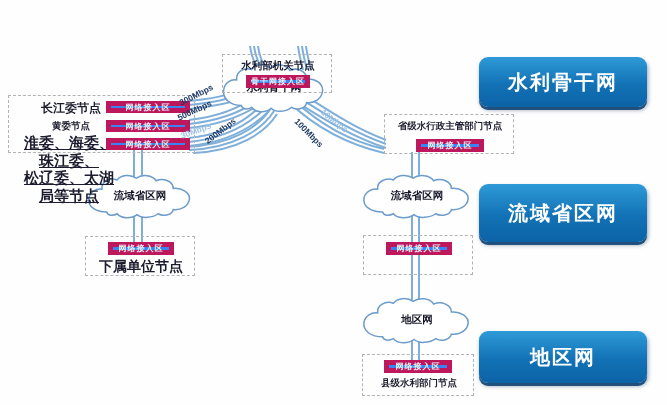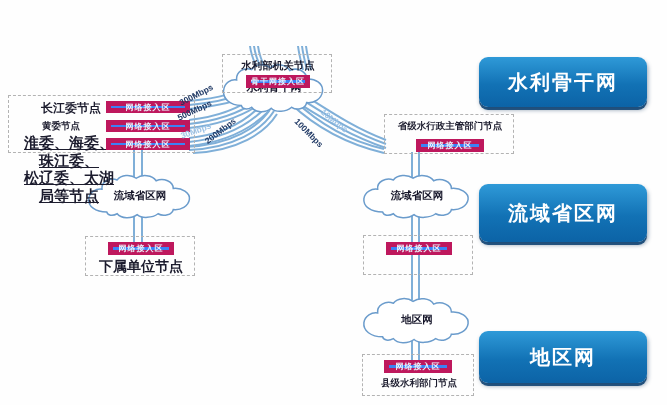--- a/index.html
+++ b/index.html
@@ -103,21 +103,21 @@
   <div class="cloud-label" style="left:358px;top:174px;width:118px;height:44px;font-size:10.5px;">流域省区网</div>
   <div class="cloud-label" style="left:358px;top:297px;width:118px;height:46px;font-size:10.5px;">地区网</div>
 
   <div class="dashed-box" style="left:222px;top:14px;width:110px;height:39px;margin-top:40px;">
     <div class="node-title" style="left:0;top:4px;width:110px;font-size:10.5px;">水利部机关节点</div>
     <div class="access-box" style="left:23px;top:20px;width:64px;height:13px;">骨干网接入区</div>
   </div>
 
   <div class="dashed-box" style="left:8px;top:95px;width:187px;height:58px;">
     <div class="node-title" style="left:18px;top:4px;width:88px;font-size:12px;">长江委节点</div>
-    <div class="node-title" style="left:8px;top:24px;width:88px;font-size:9.5px;">黄委节点</div>
+    <div class="node-title" style="left:18px;top:24px;width:88px;font-size:9.5px;">黄委节点</div>
     <div class="node-title two-line" style="left:11px;top:38px;width:98px;font-size:15px;text-decoration:underline;">
       <div>淮委、海委、珠江委、</div>
       <div>松辽委、太湖局等节点</div>
     </div>
     <div class="access-box" style="left:97px;top:5px;width:84px;height:12px;">网络接入区</div>
     <div class="access-box" style="left:97px;top:24px;width:84px;height:12px;">网络接入区</div>
     <div class="access-box" style="left:97px;top:42px;width:84px;height:12px;">网络接入区</div>
   </div>
 
   <div class="speed" style="left:180px;top:98px;transform:rotate(-27deg);">300Mbps</div>

